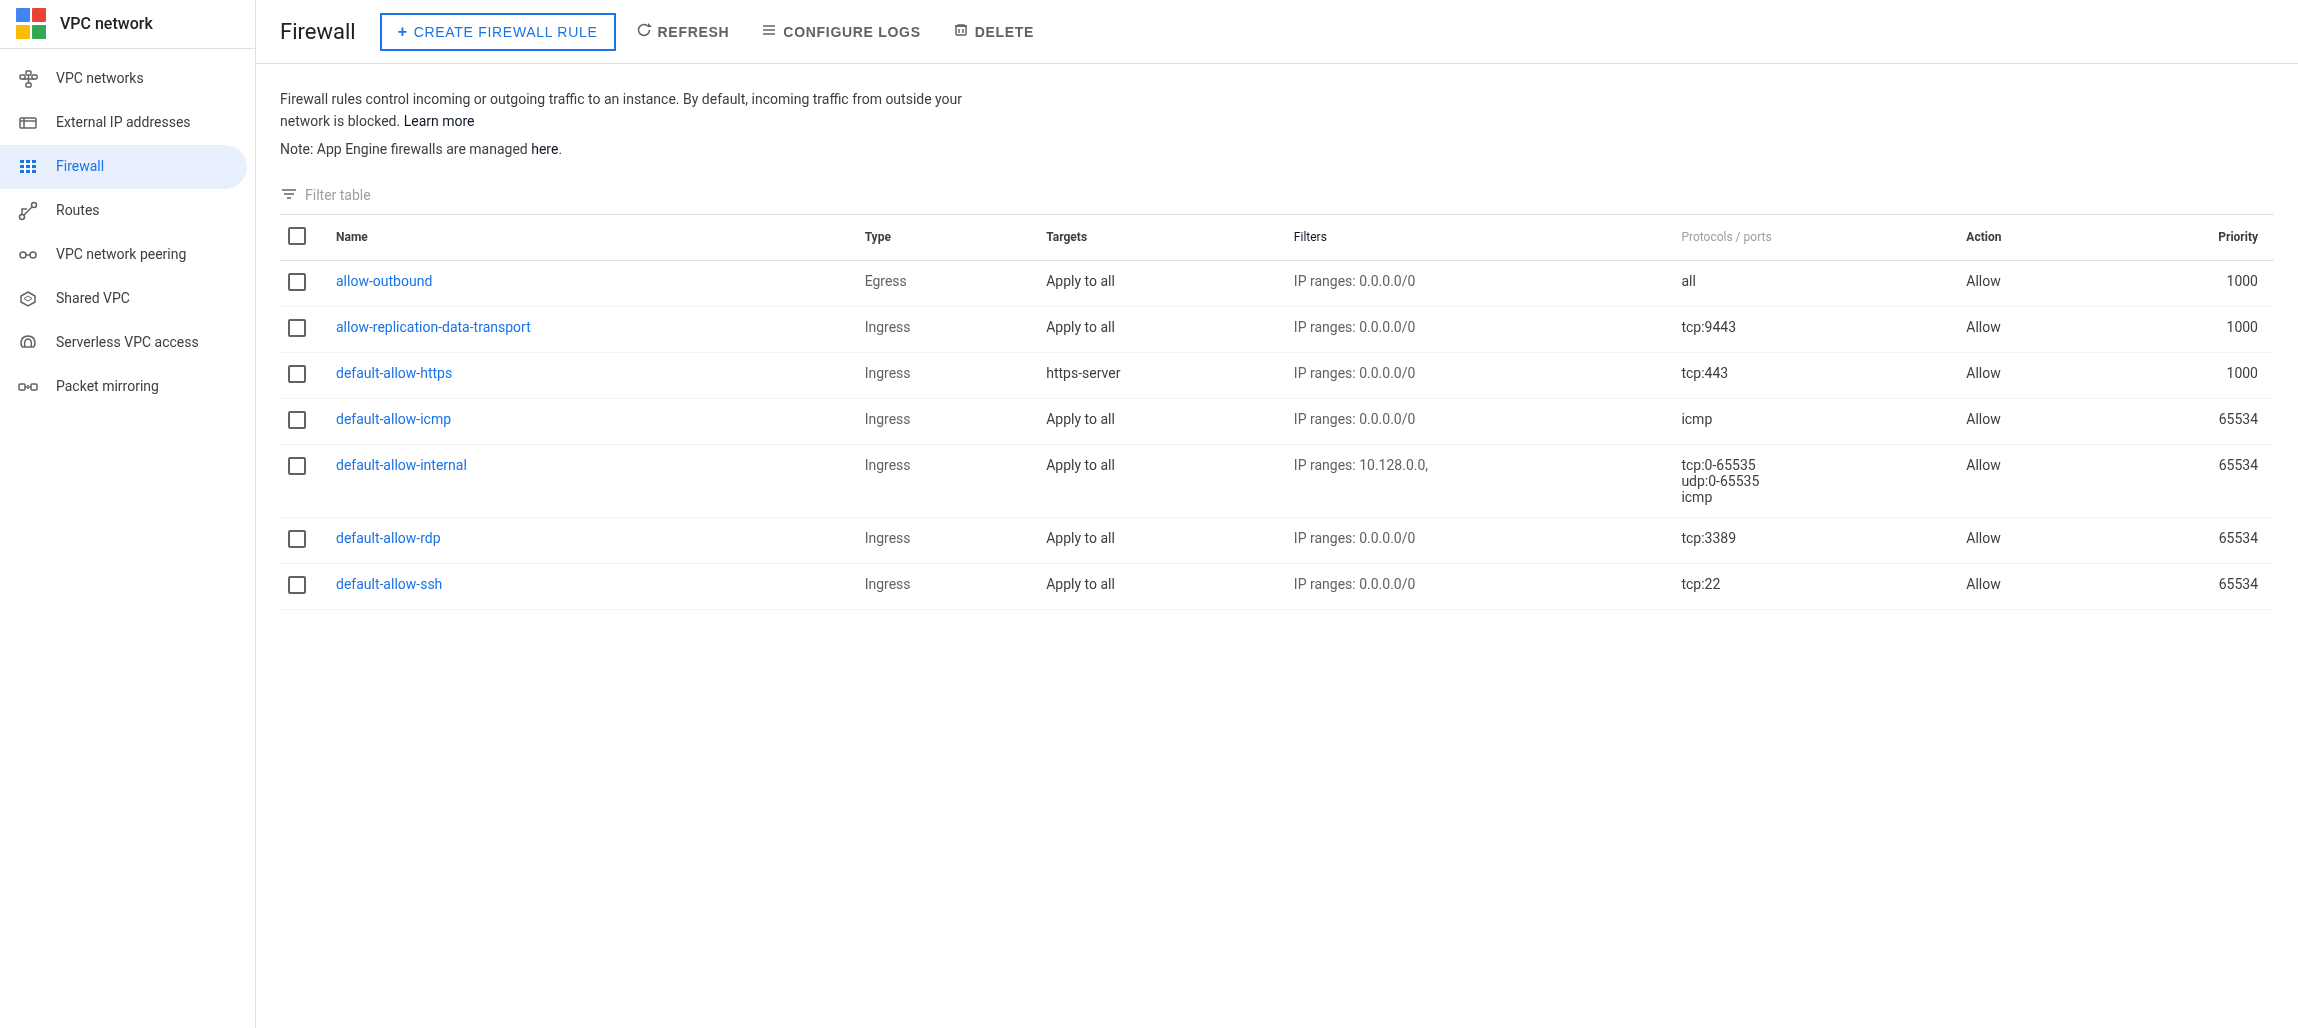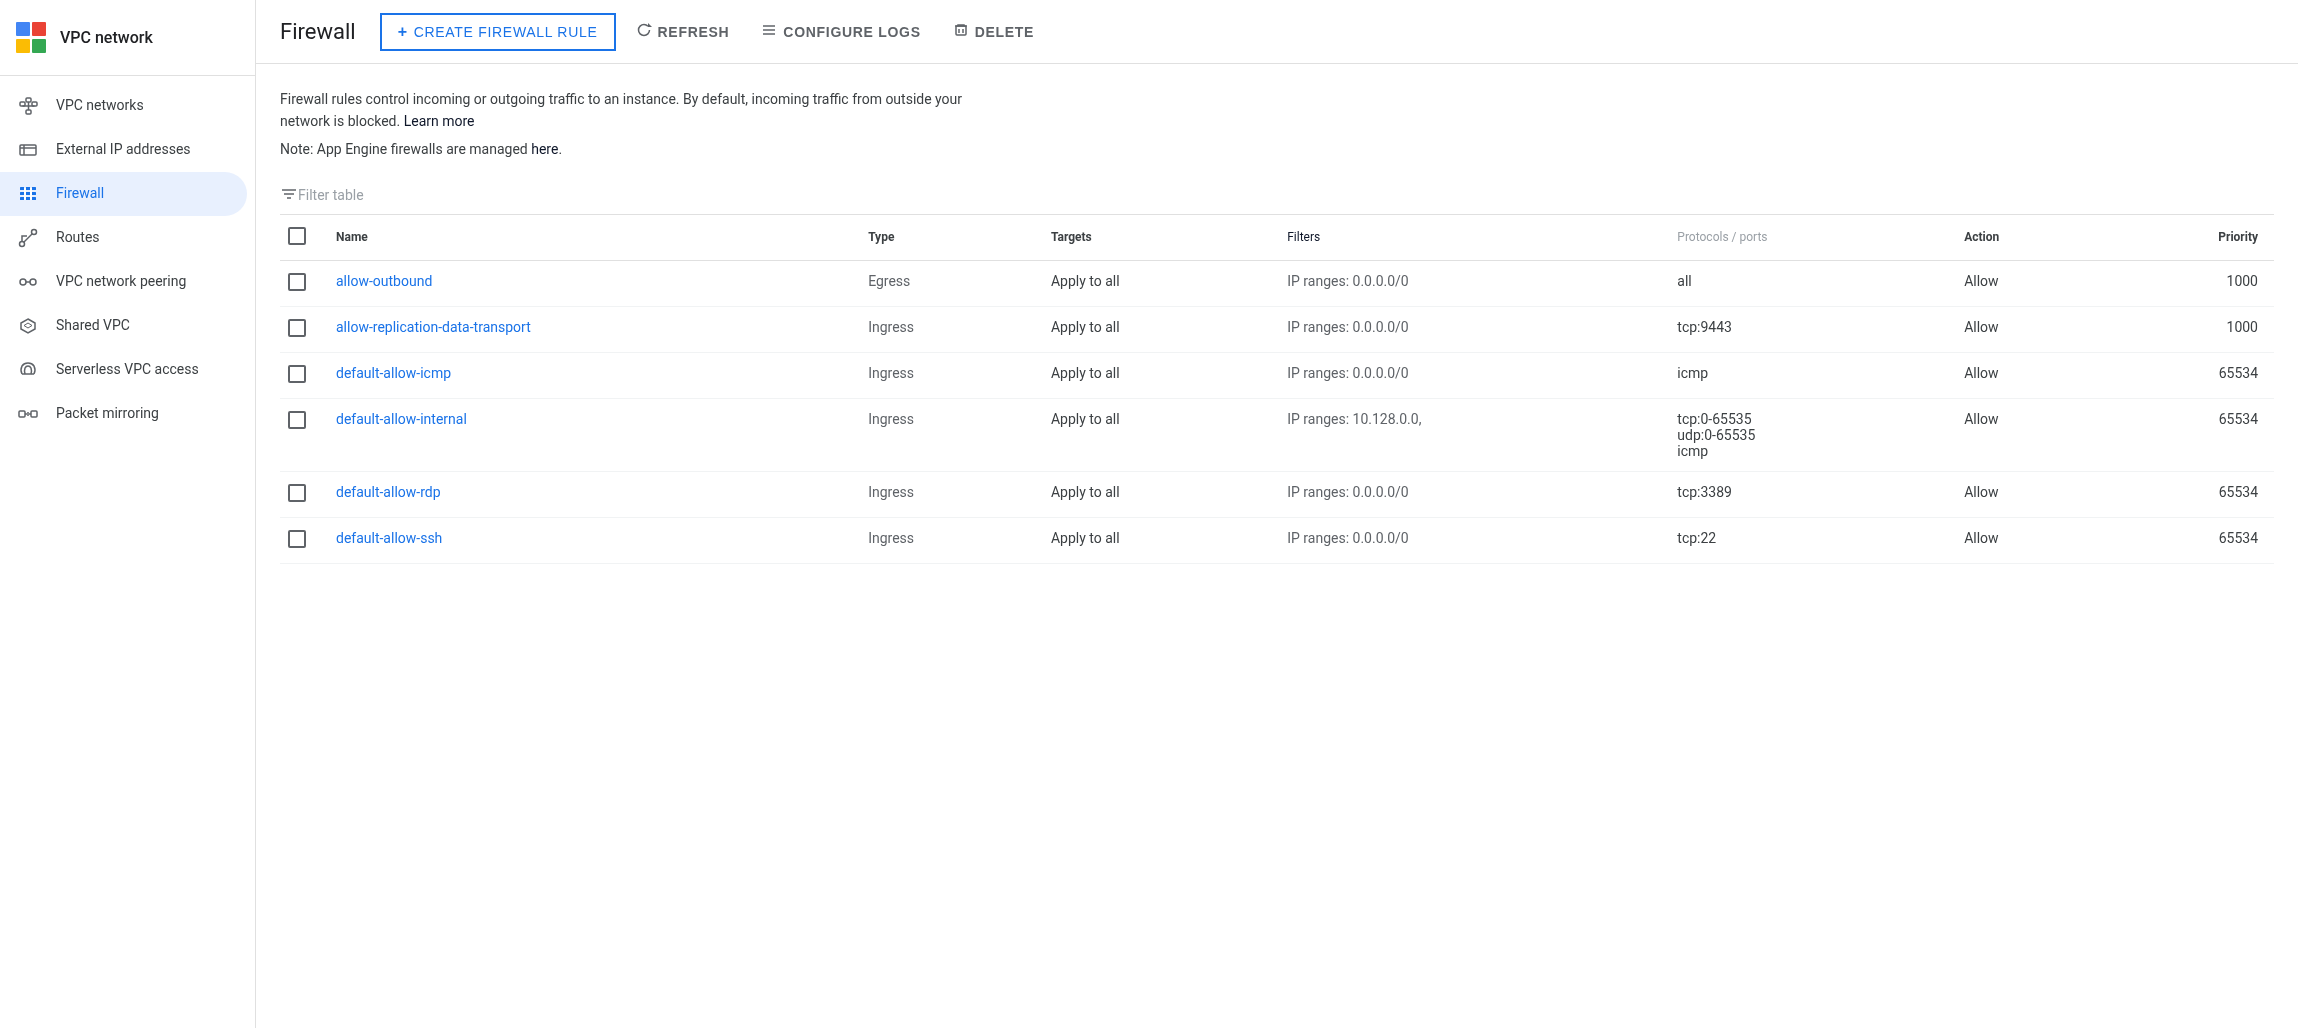--- a/index.html
+++ b/index.html
@@ -13,21 +13,21 @@
       border-right: 1px solid #e0e0e0;
       display: flex;
       flex-direction: column;
       padding-top: 0;
     }
     .sidebar-header {
       display: flex;
       align-items: center;
       padding: 16px 16px;
       border-bottom: 1px solid #e0e0e0;
-      height: 76px;
+      height: 49px;
     }
     .sidebar-logo {
       width: 32px;
       height: 32px;
       margin-right: 12px;
       display: flex;
       flex-wrap: wrap;
       gap: 2px;
     }
     .logo-sq {
@@ -135,21 +135,21 @@
       text-decoration: none;
     }
     .note-text {
       font-size: 14px;
       color: #3c4043;
       margin-bottom: 20px;
     }
     .filter-row {
       display: flex;
       align-items: center;
-      gap: 0;
+      gap: 7px;
       padding: 8px 0;
       border-bottom: 1px solid #e0e0e0;
       margin-bottom: 0;
     }
     .filter-placeholder {
       color: #9aa0a6;
       font-size: 14px;
     }
     table {
       width: 100%;
@@ -410,20 +410,34 @@
     <td style="color:#5f6368;">IP ranges: 0.0.0.0/0</td>
     <td>tcp:9443</td>
     <td>Allow</td>
     <td class="col-priority">1000</td>
   </tr>
           <tr>
     <td class="checkbox-cell">
       <div class="checkbox"></div>
     </td>
     <td>
+      <a href="#" class="name-link">default-allow-https</a>
+    </td>
+    <td class="type-cell">Ingress</td>
+    <td>https-server</td>
+    <td style="color:#5f6368;">IP ranges: 0.0.0.0/0</td>
+    <td>tcp:443</td>
+    <td>Allow</td>
+    <td class="col-priority">1000</td>
+  </tr>
+          <tr>
+    <td class="checkbox-cell">
+      <div class="checkbox"></div>
+    </td>
+    <td>
       <a href="#" class="name-link">default-allow-icmp</a>
     </td>
     <td class="type-cell">Ingress</td>
     <td>Apply to all</td>
     <td style="color:#5f6368;">IP ranges: 0.0.0.0/0</td>
     <td>icmp</td>
     <td>Allow</td>
     <td class="col-priority">65534</td>
   </tr>
           <tr>

